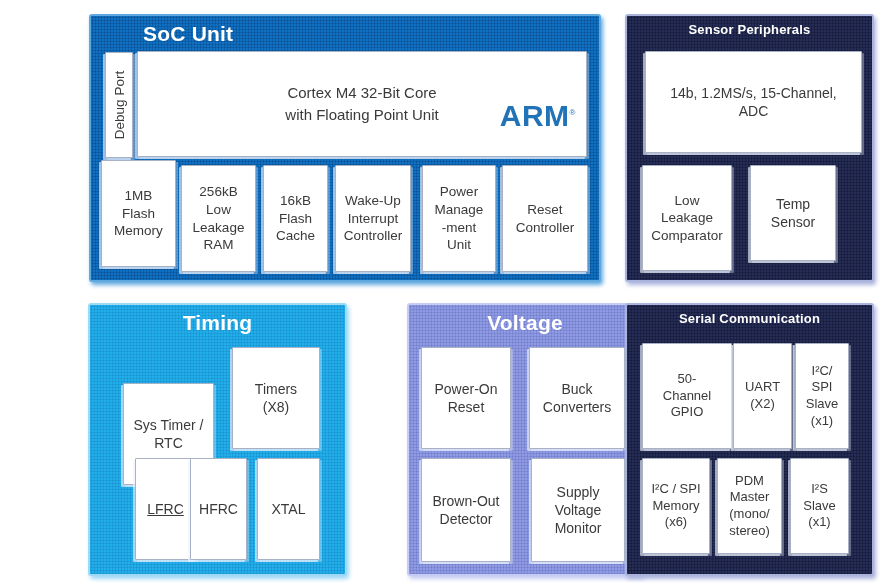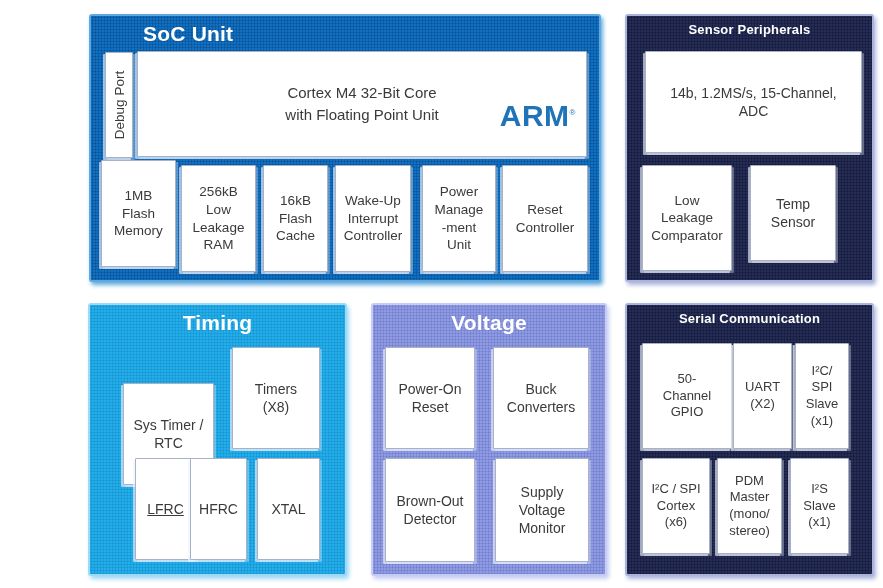--- a/index.html
+++ b/index.html
@@ -29,20 +29,21 @@
     background-size:3px 3px;
     border:2px solid var(--cyan-light,#9ed9f6);
     box-shadow:2px 3px 4px var(--cyan-light,#9ed9f6);
   }
   .blk-peri {
     background-color:var(--periwinkle,#8f9ae4);
     background-image:radial-gradient(rgba(55,65,145,0.32) 0.9px, transparent 1.1px);
     background-size:3px 3px;
     border:2px solid var(--periwinkle-light,#c6ccf3);
     box-shadow:2px 3px 4px var(--periwinkle-light,#c6ccf3);
+    margin-left:36px;
   }
   .block h2 {
     margin:0; padding-top:6px; color:#ffffff; font-weight:bold;
     font-size:21px; text-align:center; letter-spacing:0.2px;
   }
   .blk-soc h2 { text-align:left; padding-left:52px; }
   .blk-navy h2 { font-size:13px; }
   
   .wbox {
     position:absolute; background:#ffffff; border:1px solid #a9b2c4;
@@ -196,21 +197,21 @@
 (X2)</span>
     </div>
     <div class="wbox" style="left:168px; top:38px; width:52px; height:104px;">
       <span class="lbl lbl-sm">I²C/
 SPI
 Slave
 (x1)</span>
     </div>
     <div class="wbox" style="left:15px; top:153px; width:66px; height:94px;">
       <span class="lbl lbl-sm">I²C / SPI
-Cortex
+Memory
 (x6)</span>
     </div>
     <div class="wbox" style="left:90px; top:153px; width:63px; height:94px;">
       <span class="lbl lbl-sm">PDM
 Master
 (mono/
 stereo)</span>
     </div>
     <div class="wbox" style="left:163px; top:153px; width:57px; height:94px;">
       <span class="lbl lbl-sm">I²S

